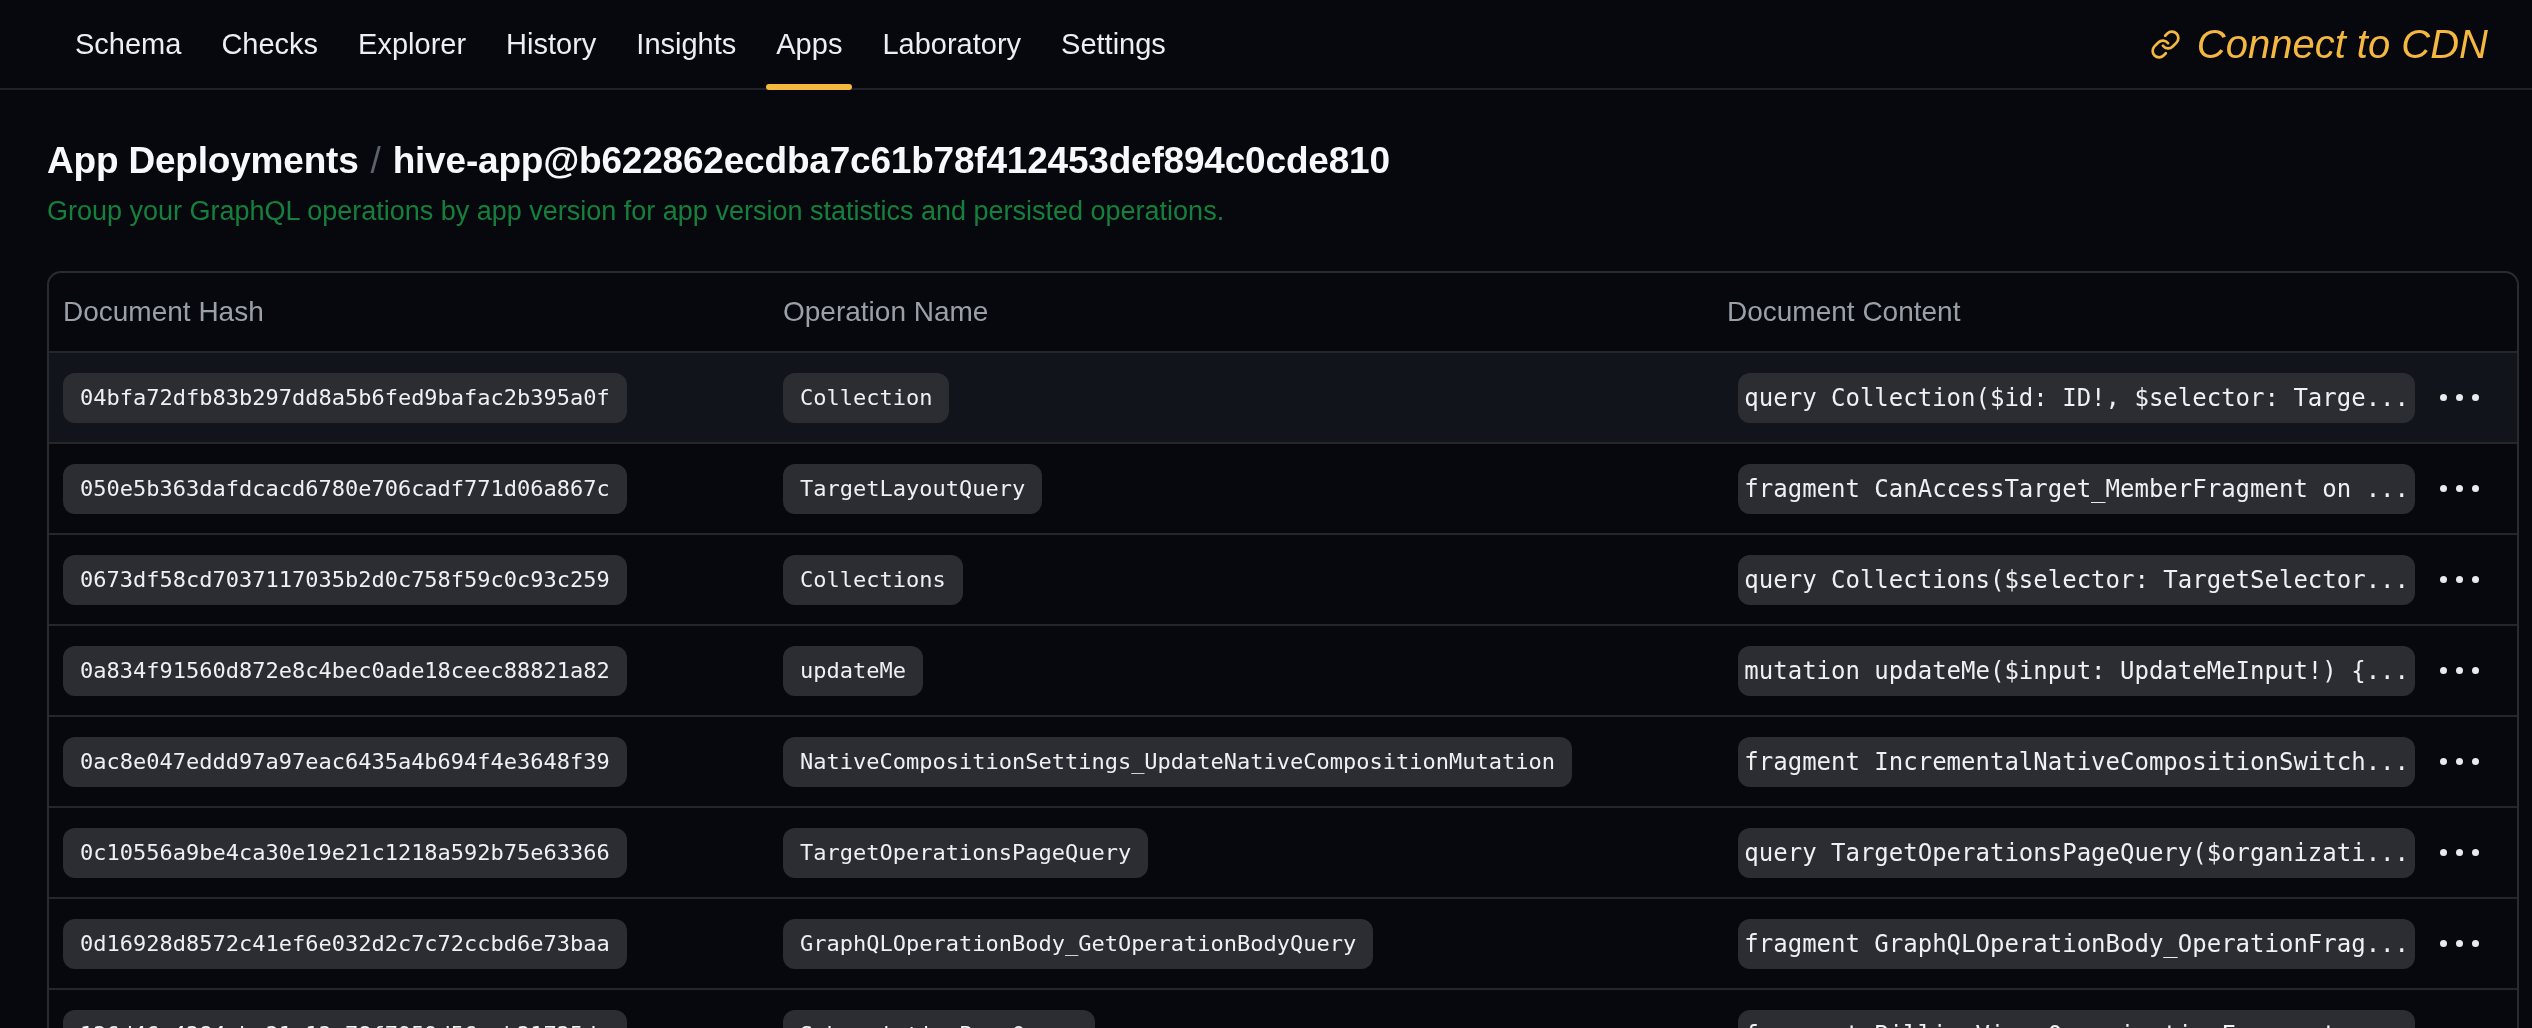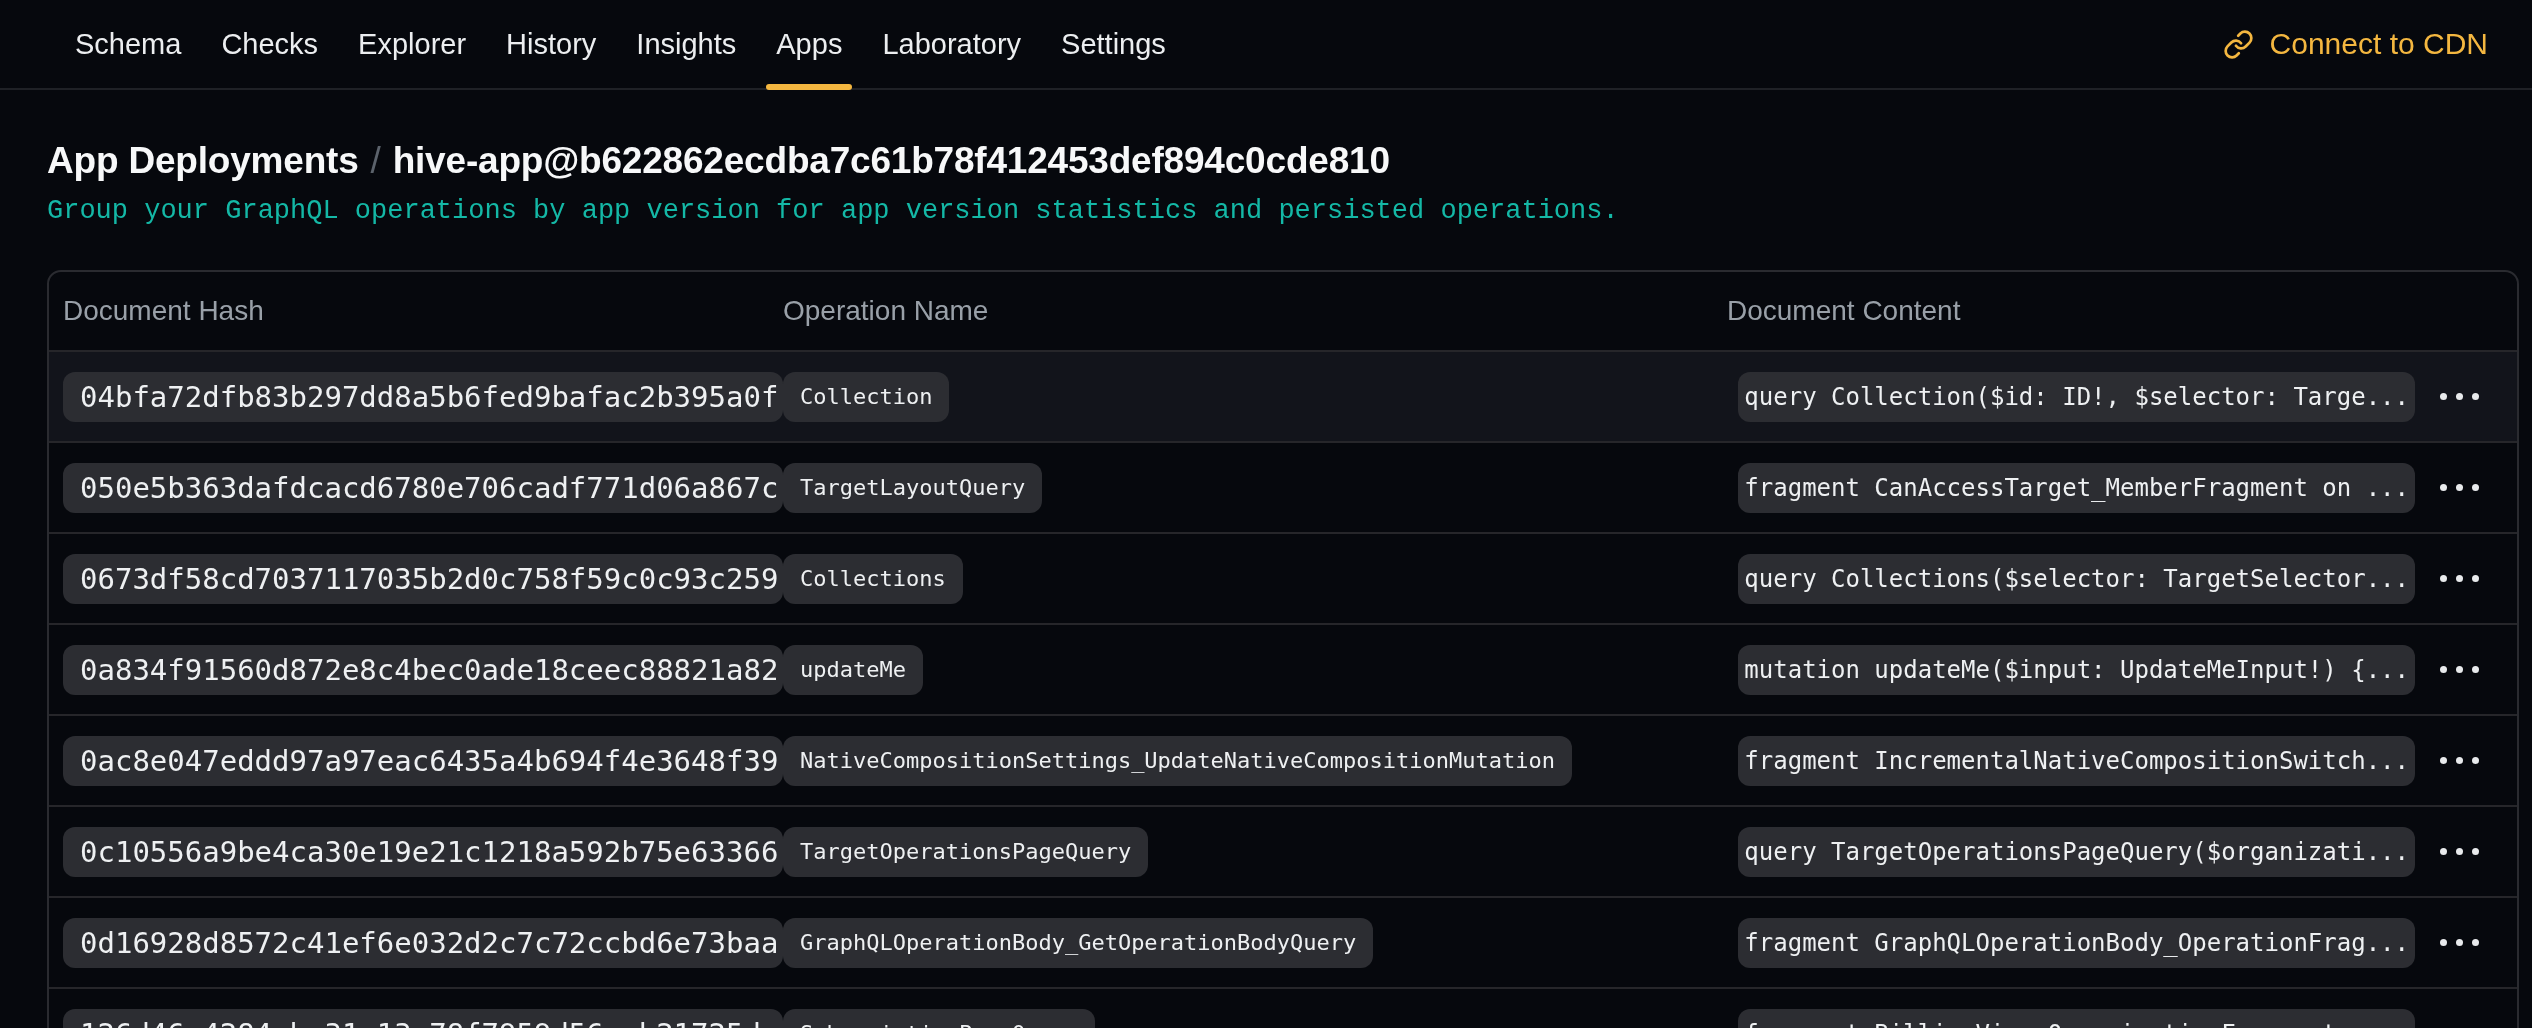--- a/index.html
+++ b/index.html
@@ -39,42 +39,42 @@
     left:10px;right:10px;bottom:-2px;
     height:6px;
     border-radius:4px;
     background:var(--accent,#f4b740);
   }
   .connect-cdn{
     margin-left:auto;
     align-self:center;
     display:flex;align-items:center;gap:16px;
     color:#f4b740;
-    font-size:30px;
+    font-size:40px;
     text-decoration:none;
     cursor:pointer;
     white-space:nowrap;
+    font-style:italic;
   }
   .connect-cdn svg{display:block;}
   
   .main{padding-left:47px;}
   .page-title{
     margin:50px 0 0 0;
     font-size:37px;
     font-weight:600;
     color:#f7f8f9;
     letter-spacing:-0.2px;
   }
   .page-title .crumb-link{color:#f7f8f9;text-decoration:none;cursor:pointer;}
   .page-title .crumb-sep{color:#5b626b;font-weight:400;padding:0 12px;}
   .page-subtitle{
     margin:14px 0 0 0;
     font-size:27px;
-    color:#14b8a6;
-    font-family:Liberation Mono, monospace;
+    color:#15803d;
   }
   
   .table{
     margin-top:44px;
     width:2472px;
     box-sizing:border-box;
     border:2px solid #2a2b30;
     border-radius:14px;
     overflow:hidden;
   }
@@ -104,21 +104,21 @@
     box-sizing:border-box;
     height:50px;
     padding:0 17px;
     border-radius:12px;
     background:#2c2d32;
     color:#eef0f2;
     font-family:"DejaVu Sans Mono",monospace;
     white-space:nowrap;
     overflow:hidden;
   }
-  .pill.hash{font-size:29px;}
+  .pill.hash{font-size:22px;}
   .pill.op{font-size:22px;}
   .pill.content{font-size:24px;padding:0 6px;justify-self:end;}
   .menu-btn{
     justify-self:center;
     display:flex;align-items:center;gap:9px;
     background:none;border:none;
     padding:14px 10px;
     cursor:pointer;
   }
   .menu-btn i{

